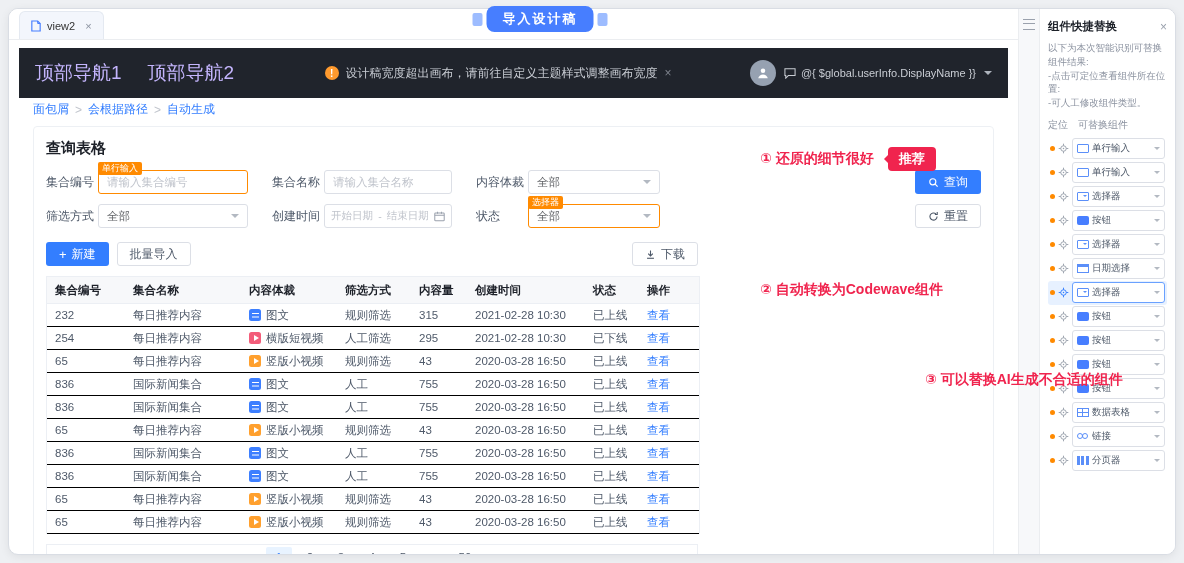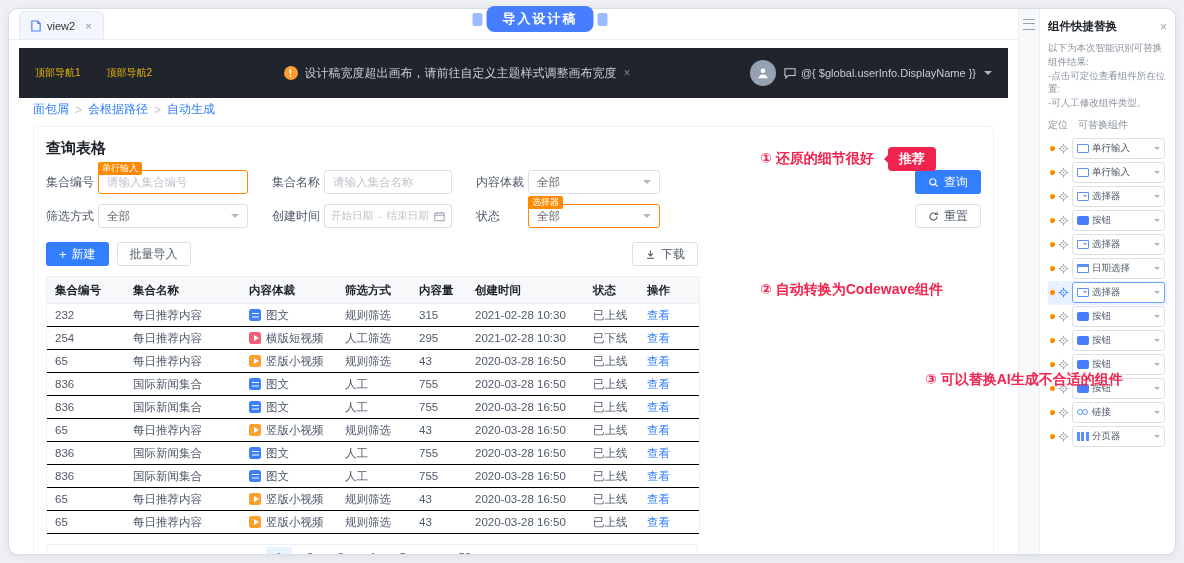--- a/index.html
+++ b/index.html
@@ -8,21 +8,21 @@
           border-radius:10px;box-shadow:0 2px 10px rgba(0,0,0,.07);overflow:hidden;display:flex;}
   
   .left-col{flex:1;display:flex;flex-direction:column;min-width:0;}
   .tabbar{height:30px;display:flex;align-items:flex-end;padding-left:10px;background:#fff;border-bottom:1px solid #ebedf0;flex:none;}
   .tab{display:flex;align-items:center;gap:6px;height:27px;padding:0 11px;background:#f3f6fc;border:1px solid #e4e9f1;
        border-bottom:none;border-radius:6px 6px 0 0;font-size:11px;color:#333;}
   .tab-close{color:#8a919f;font-size:11px;margin-left:4px;cursor:pointer;}
   .canvas{flex:1;padding:8px 10px 8px 10px;min-height:0;}
   
   .nav{height:50px;background:#20242c;display:flex;align-items:center;padding:0 16px;}
-  .nav-item{color:#eab308;font-size:10px;margin-right:26px;white-space:nowrap;cursor:pointer;}
+  .nav-item{color:#c4b5fd;font-size:19px;margin-right:26px;white-space:nowrap;cursor:pointer;}
   .warnbar{flex:1;display:flex;align-items:center;justify-content:center;gap:7px;min-width:0;}
   .warn-ico{width:14px;height:14px;border-radius:50%;background:#ff9a2e;color:#fff;font-size:10px;font-weight:700;
             display:flex;align-items:center;justify-content:center;flex:none;}
   .warn-text{color:#c9cdd4;font-size:12px;white-space:nowrap;overflow:hidden;text-overflow:ellipsis;}
   .warn-close{color:#7d828c;font-size:12px;cursor:pointer;}
   .userbox{display:flex;align-items:center;gap:8px;margin-left:14px;flex:none;}
   .avatar{width:26px;height:26px;border-radius:50%;background:#96a1b1;display:flex;align-items:center;justify-content:center;}
   .user-tpl{color:#c9cdd4;font-size:11px;display:flex;align-items:center;gap:5px;}
   .chev-dn{width:0;height:0;border:4px solid transparent;border-top-color:#aeb4bd;margin-top:4px;}
   
@@ -637,20 +637,35 @@
           <div class="p-item">
             <span class="dot"></span>
             <span class="locate">
               <svg width="11" height="11" viewBox="0 0 16 16">
                 <circle cx="8" cy="8" r="4" fill="none" stroke="currentColor" stroke-width="1.4"></circle>
                 <circle cx="8" cy="8" r="1.1" fill="currentColor"></circle>
                 <path d="M8 1v3M8 12v3M1 8h3M12 8h3" stroke="currentColor" stroke-width="1.4"></path>
               </svg>
             </span>
             <span class="comp-box">
+              <span class="ci ci-table"></span>
+              <span class="comp-label">数据表格</span>
+              <span class="chev-sm"></span>
+            </span>
+          </div>
+          <div class="p-item">
+            <span class="dot"></span>
+            <span class="locate">
+              <svg width="11" height="11" viewBox="0 0 16 16">
+                <circle cx="8" cy="8" r="4" fill="none" stroke="currentColor" stroke-width="1.4"></circle>
+                <circle cx="8" cy="8" r="1.1" fill="currentColor"></circle>
+                <path d="M8 1v3M8 12v3M1 8h3M12 8h3" stroke="currentColor" stroke-width="1.4"></path>
+              </svg>
+            </span>
+            <span class="comp-box">
               <span class="ci ci-link"></span>
               <span class="comp-label">链接</span>
               <span class="chev-sm"></span>
             </span>
           </div>
           <div class="p-item">
             <span class="dot"></span>
             <span class="locate">
               <svg width="11" height="11" viewBox="0 0 16 16">
                 <circle cx="8" cy="8" r="4" fill="none" stroke="currentColor" stroke-width="1.4"></circle>

